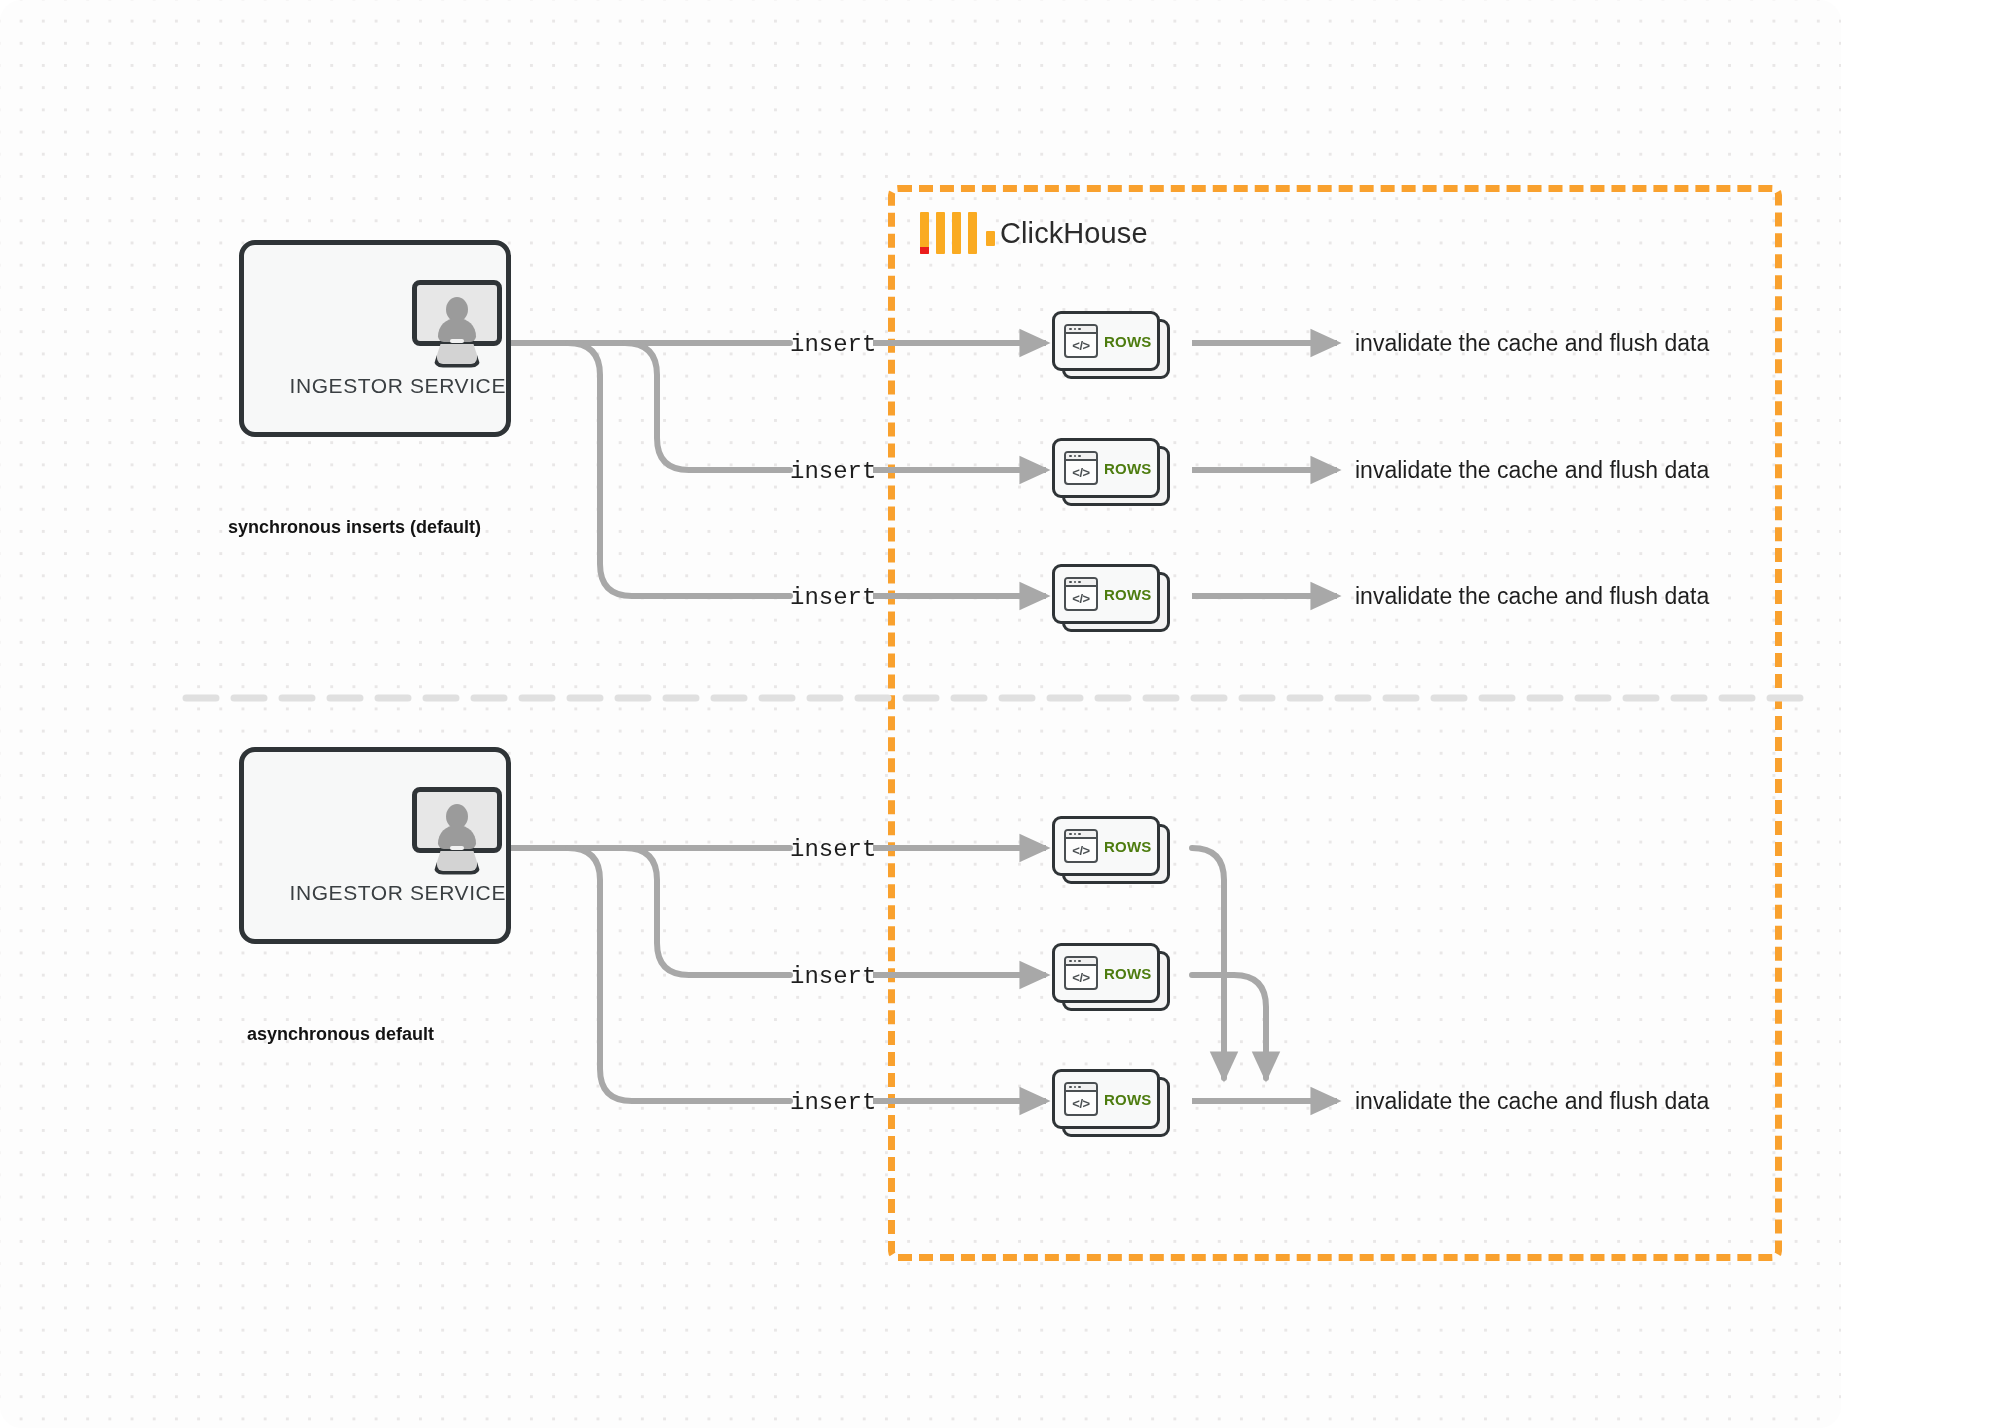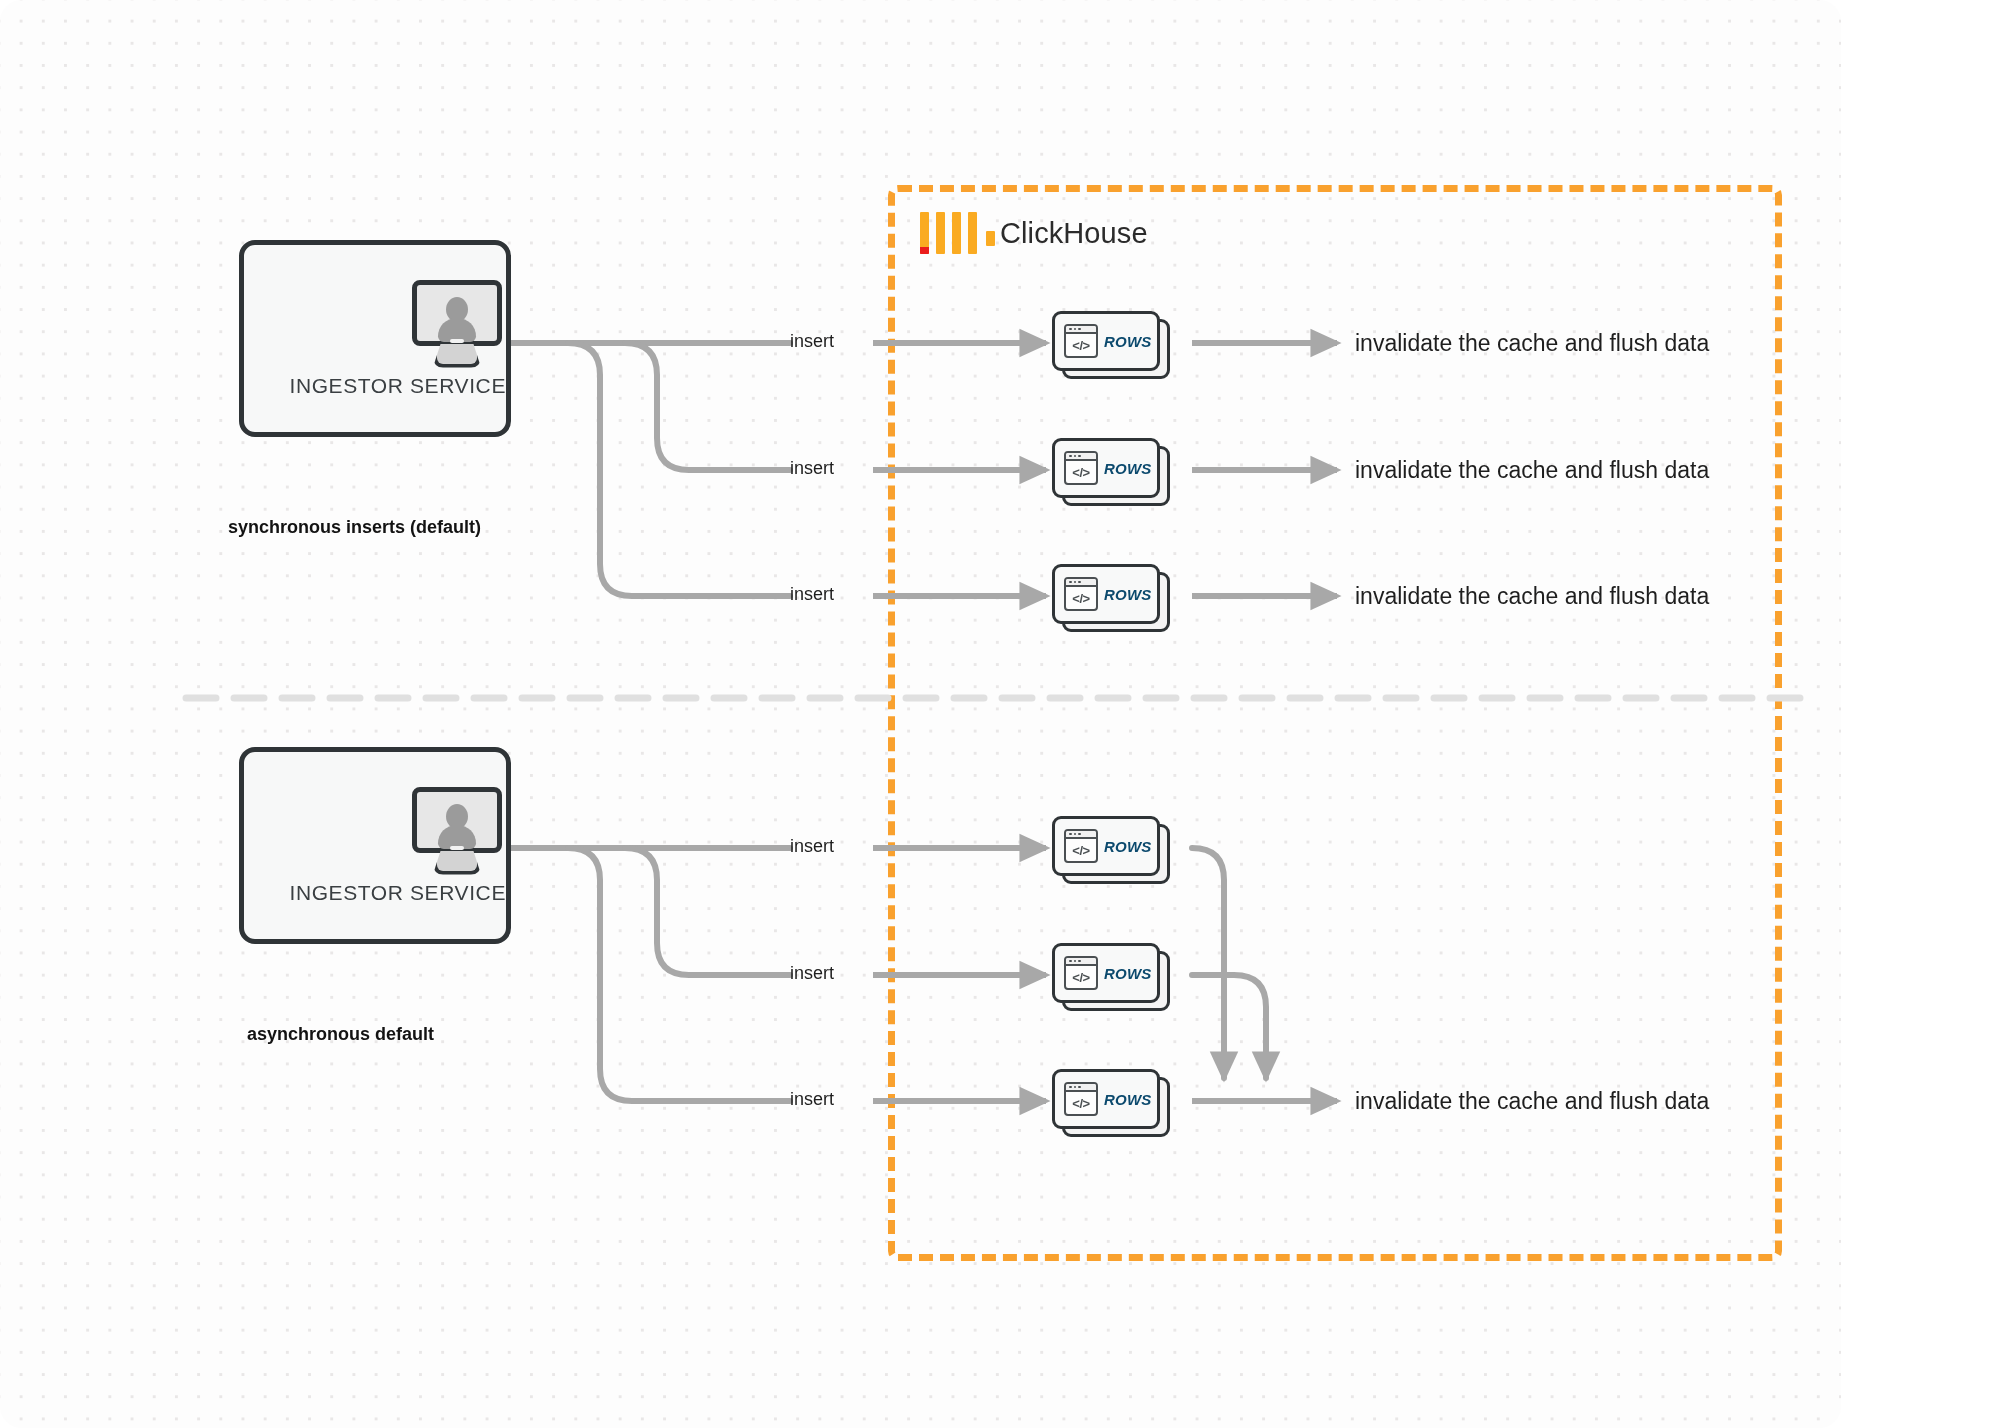--- a/index.html
+++ b/index.html
@@ -248,32 +248,32 @@
     align-items: center;
     justify-content: center;
     font-size: 13px;
     font-weight: bold;
     color: #4a4f52;
     font-family: "Liberation Sans", sans-serif;
     letter-spacing: -0.5px;
   }
   .rows-text {
     font-size: 15px;
-    font-style: italic;
     font-weight: bold;
-    color: #0c4a6e;
+    color: #4d7c0f;
     letter-spacing: 0.2px;
   }
 
   
   .edge-label {
     position: absolute;
-    font-size: 18px;
+    font-size: 24px;
     color: #1e1e1e;
     white-space: nowrap;
+    font-family: Liberation Mono, monospace;
   }
   .out-label {
     position: absolute;
     font-size: 23px;
     color: #1e1e1e;
     white-space: nowrap;
   }
 </style>
 </head>
 <body>

